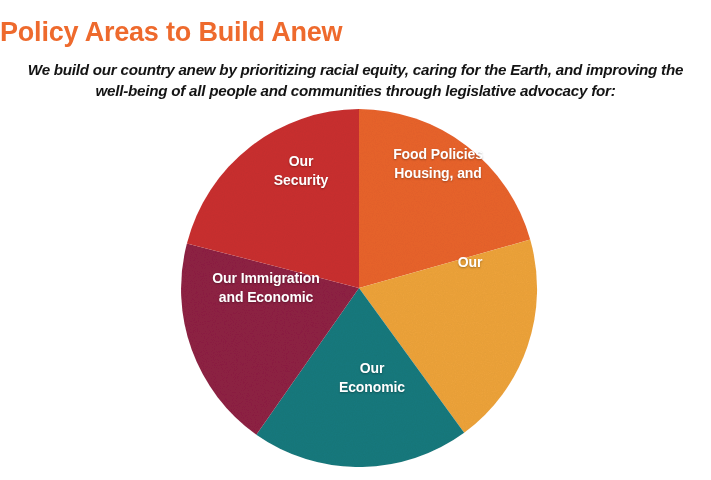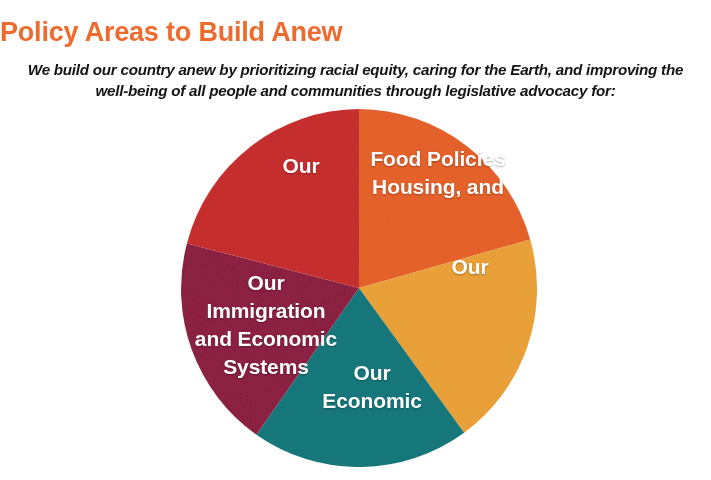--- a/index.html
+++ b/index.html
@@ -59,21 +59,21 @@
     display: block;
     width: 358px;
     height: 358px;
   }
   .slice-label {
     position: absolute;
     text-align: center;
     color: #ffffff;
     font-family: "Liberation Sans", sans-serif;
     font-weight: bold;
-    font-size: 21px;
+    font-size: 14px;
     line-height: 1.34;
     letter-spacing: -0.1px;
     text-shadow: 0 1px 2px rgba(0,0,0,0.30);
     pointer-events: none;
   }
   
   .lbl-healthcare { left: 188px; top: 36px; width: 140px; }
   .lbl-taxes      { left: 238px; top: 144px; width: 104px; }
   .lbl-democracy  { left: 122px; top: 250px; width: 140px; }
   .lbl-immigration{ left: 6px;   top: 160px; width: 160px; text-align: center; }
@@ -127,21 +127,21 @@
     </div>
 
     <div class="slice-label lbl-democracy">
       <div>Our</div>
       <div>Economic</div>
     </div>
 
     <div class="slice-label lbl-immigration">
       <div>Our Immigration</div>
       <div>and Economic</div>
-      <div>Systems</div>
     </div>
 
     <div class="slice-label lbl-economic">
       <div>Our</div>
+      <div>Security</div>
     </div>
 
   </div>
 </div>
 
 </body></html>

